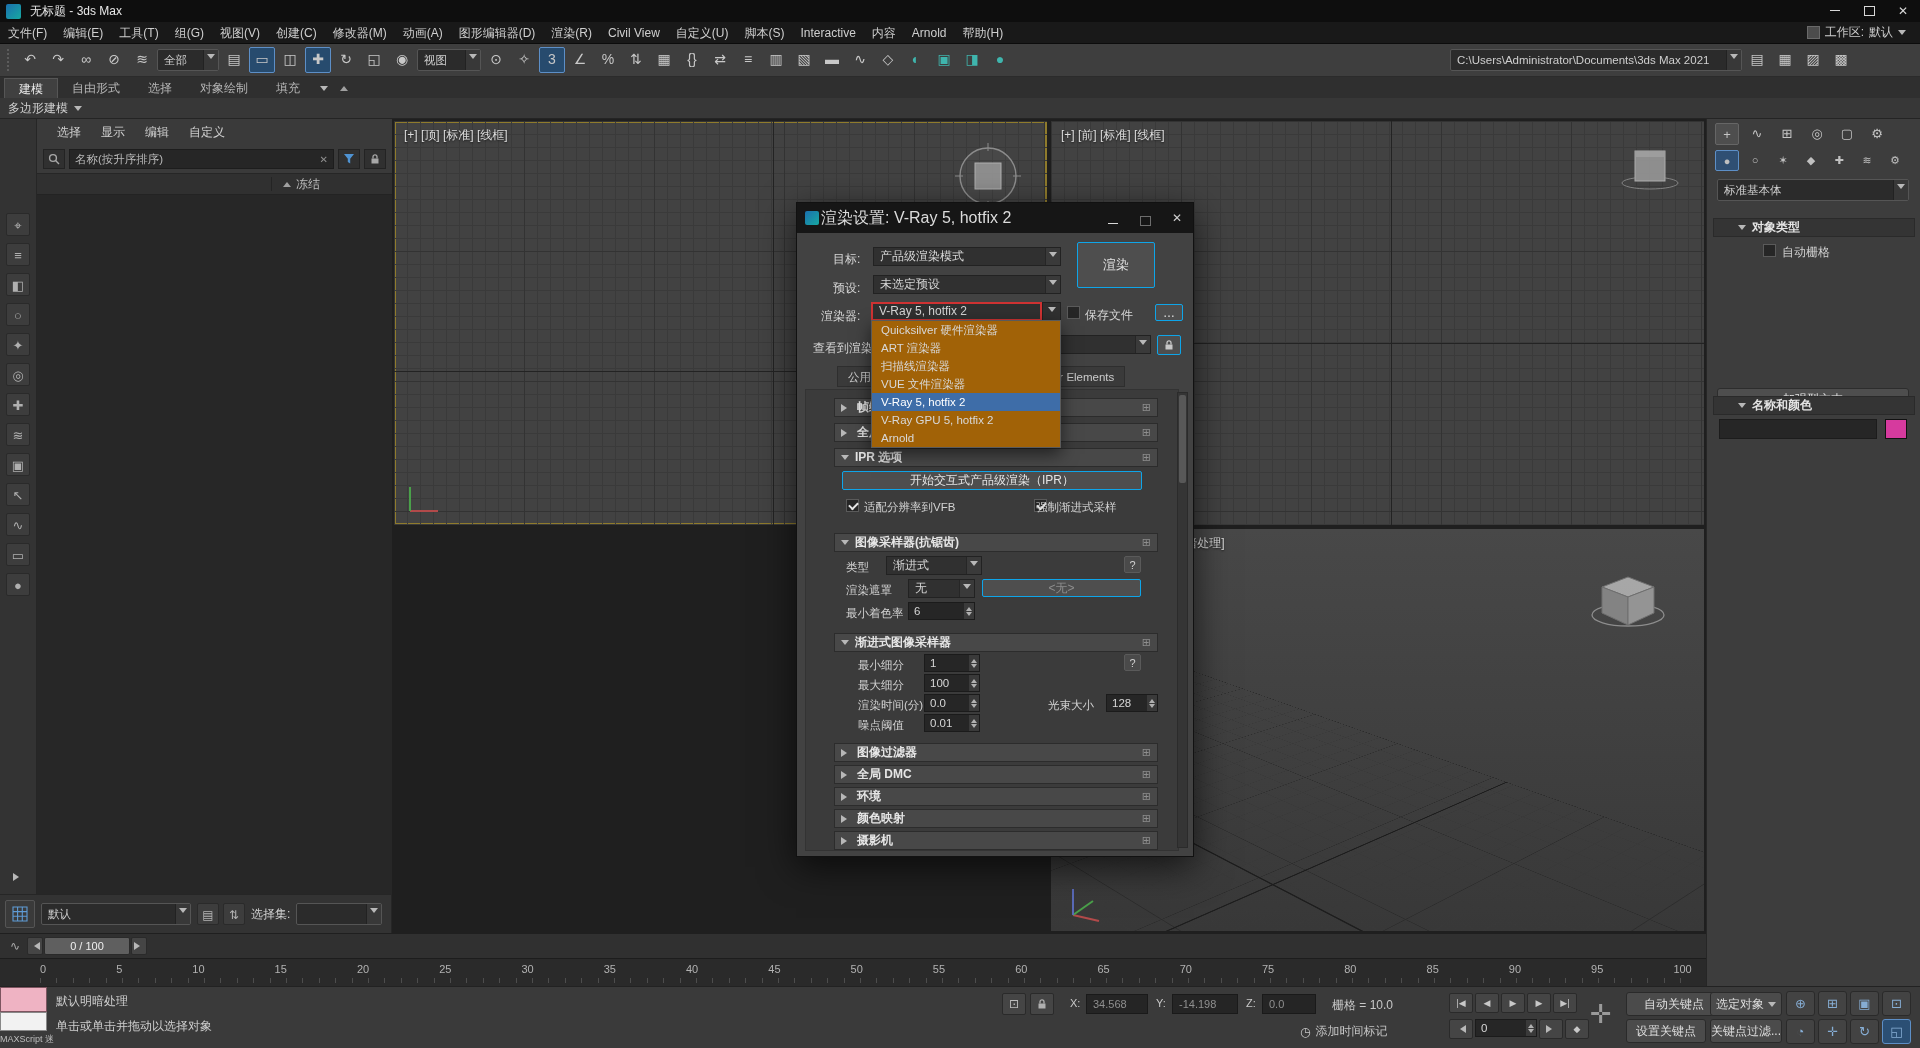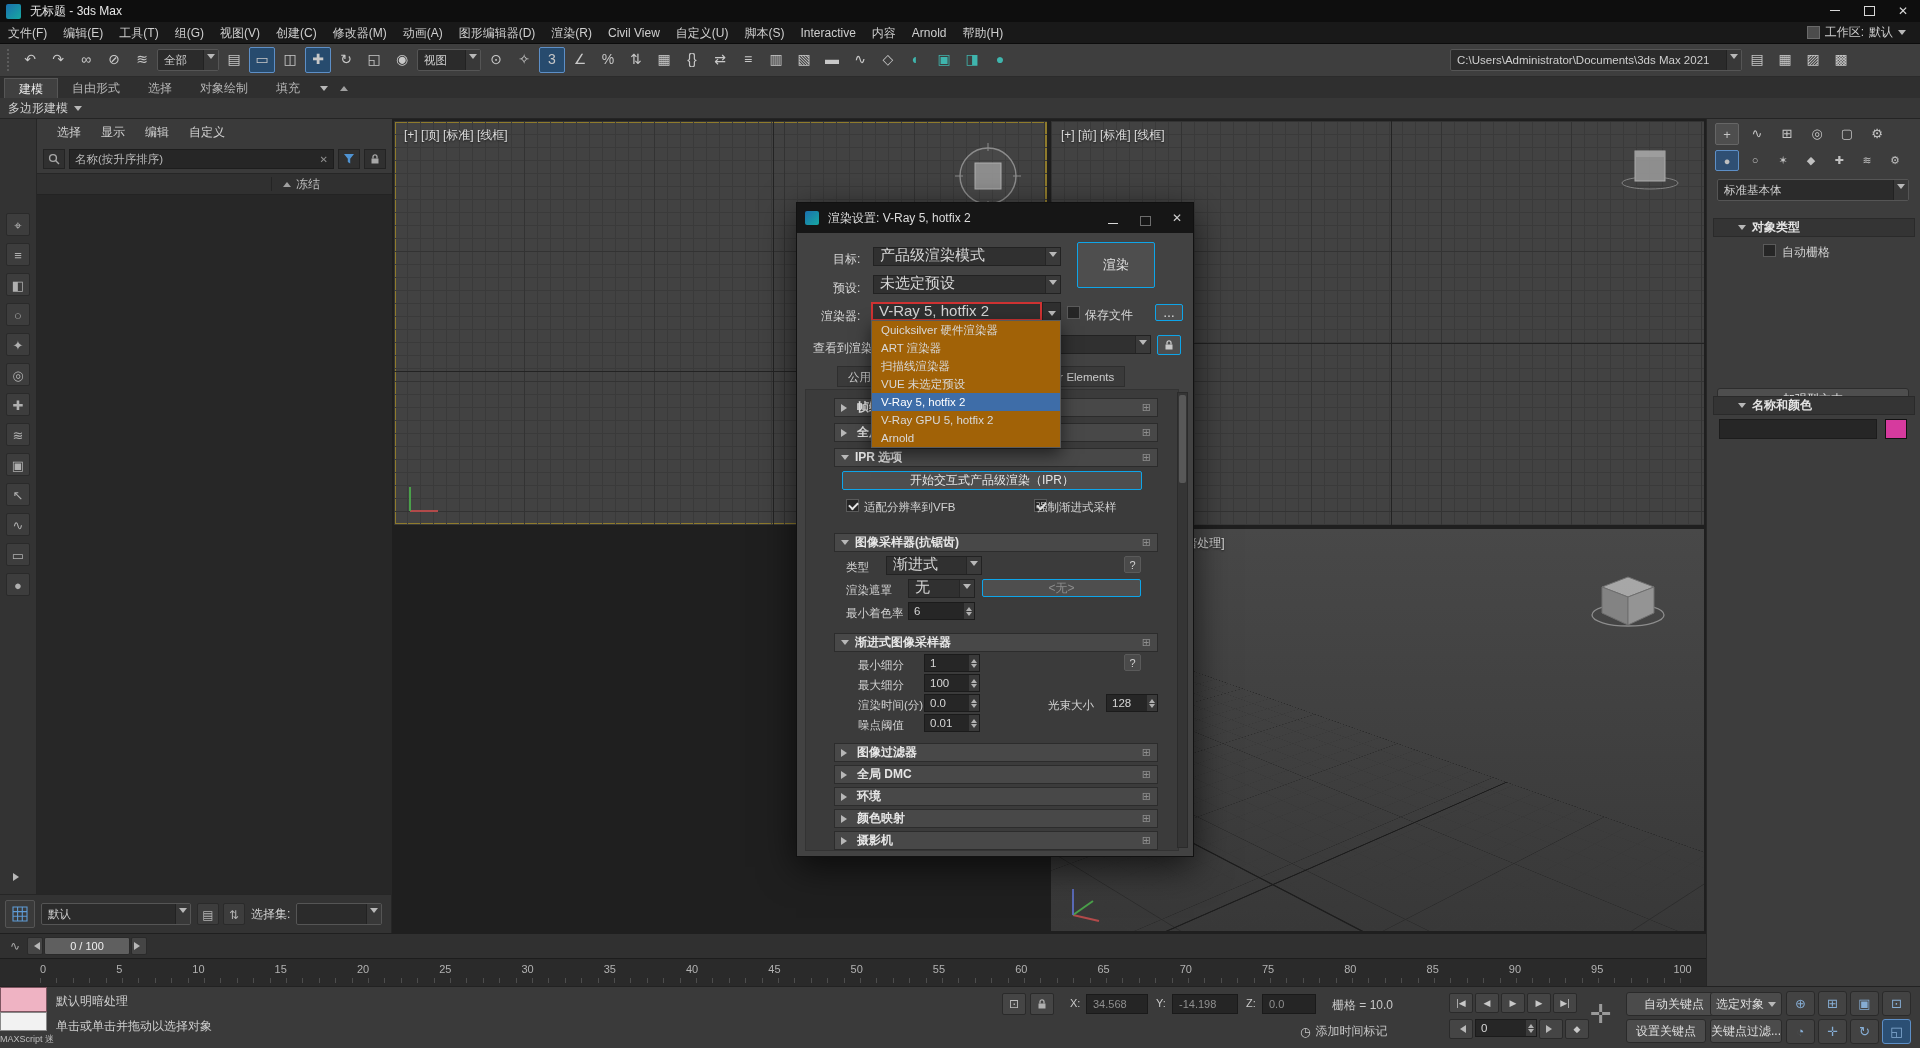--- a/index.html
+++ b/index.html
@@ -130,24 +130,24 @@
   .kbtn{position:absolute;height:24px;background:#4b4b4b;border:1px solid #2a2a2a;border-radius:3px;color:#dedede;font-size:12px;display:flex;align-items:center;justify-content:center;gap:4px}
   .navgrid{position:absolute;left:1786px;top:4px;display:grid;grid-template-columns:repeat(4,29px);grid-auto-rows:25px;gap:3px}
   .navbtn{background:#434343;border:1px solid #2a2a2a;border-radius:3px;color:#86add4;font-size:13px;text-align:center;line-height:24px}
   .navbtn.active{background:#2b4f74;border-color:#5d8fc7}
 
   
   #render-dialog{left:796px;top:202px;width:398px;height:655px;background:#424242;border:1px solid #111;
     box-shadow:0 10px 34px rgba(0,0,0,.65);z-index:50}
   .dlg-title{position:absolute;left:0;top:0;width:100%;height:30px;background:#161616;display:flex;align-items:center;color:#dcdcdc}
   .dlg-title .dico{width:14px;height:14px;margin-left:8px;border-radius:2px;background:linear-gradient(135deg,#1b6fae,#17a9a2)}
-  .dlg-title .dttl{margin-left:9px;font-size:12px}
+  .dlg-title .dttl{margin-left:2px;font-size:16px}
   .dlg-title .dbtn{width:32px;height:30px;display:flex;align-items:center;justify-content:center;color:#cfcfcf;font-size:12px}
   .dlbl{position:absolute;color:#d6d6d6}
-  .dcombo{position:absolute;display:flex;align-items:flex-end;background:#303030;border:1px solid #222;height:19px;color:#d6d6d6;font-size:15px;padding-left:6px}
+  .dcombo{position:absolute;display:flex;align-items:flex-start;background:#303030;border:1px solid #222;height:19px;color:#d6d6d6;font-size:12px;padding-left:6px}
   .dcombo .cbtn2{margin-left:auto;width:15px;height:100%;background:#3a3a3a;border-left:1px solid #262626;display:flex;justify-content:center}
   .dbtn2{position:absolute;background:#4e4e4e;border:1px solid #0ea5e9;border-radius:2px;color:#e4e4e4;display:flex;align-items:center;justify-content:center}
   .dtabs{position:absolute;left:40px;top:163px;display:flex}
   .dtab{height:21px;line-height:20px;padding:0 10px;background:#3a3a3a;border:1px solid #2e2e2e;color:#cccccc;font-size:11.5px}
   .dtab.active{background:#4a4a4a;color:#fff}
   .dcontent{position:absolute;left:8px;top:186px;width:374px;height:462px;background:#3b3b3b;border:1px solid #333}
   .ro{position:absolute;left:28px;width:324px;height:19px;background:#484848;border:1px solid #2c2c2c;display:flex;align-items:center;gap:6px;padding:0 6px;color:#e6e6e6;font-weight:bold;font-size:12px}
   .ro .grip{margin-left:auto;color:#8e8e8e;font-weight:normal;font-size:11px}
   .dfl{position:absolute;color:#d2d2d2;font-size:11.5px}
   .spin{position:absolute;display:flex;height:18px;background:#262626;border:1px solid #1b1b1b;color:#d6d6d6;font-size:11.5px}
@@ -786,20 +786,20 @@
     <div class="dscroll">
         <span class="thumb"></span>
       </div>
 
     
     <div class="ddlist">
 
     <div class="dditem">Quicksilver 硬件渲染器</div>
         <div class="dditem">ART 渲染器</div>
         <div class="dditem">扫描线渲染器</div>
-        <div class="dditem">VUE 未选定预设</div>
+        <div class="dditem">VUE 文件渲染器</div>
         <div class="dditem selected">V-Ray 5, hotfix 2</div>
         <div class="dditem">V-Ray GPU 5, hotfix 2</div>
         <div class="dditem">Arnold</div>
       </div>
   </div>
 
 </div>
 
 </body></html>

